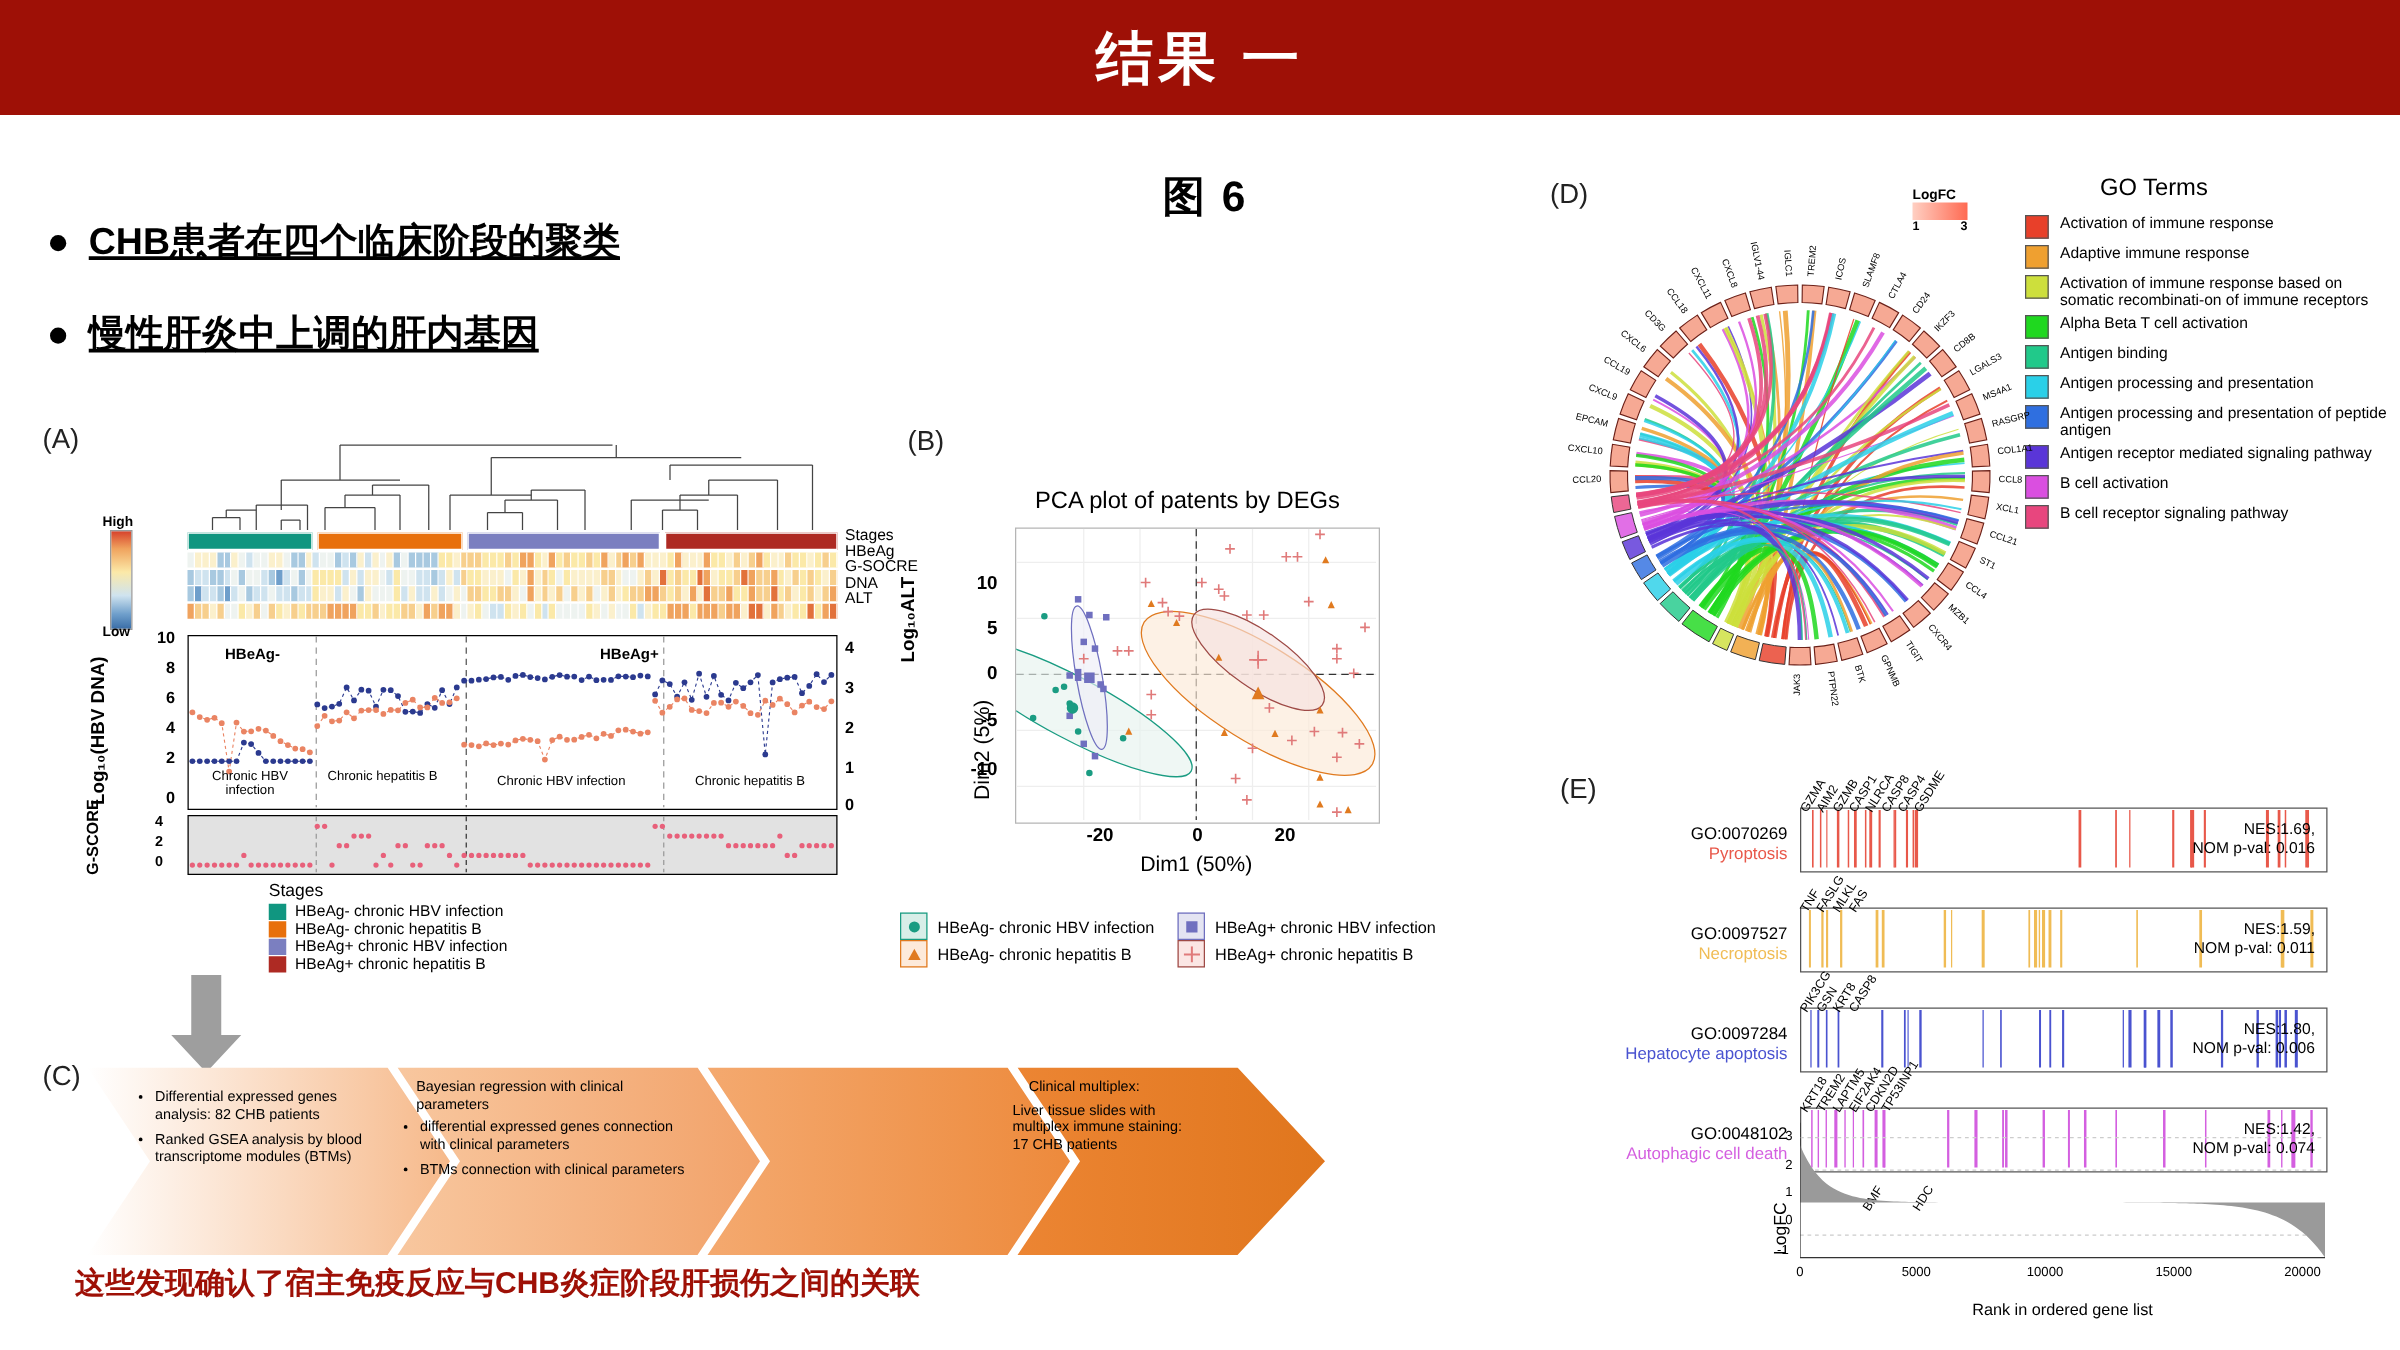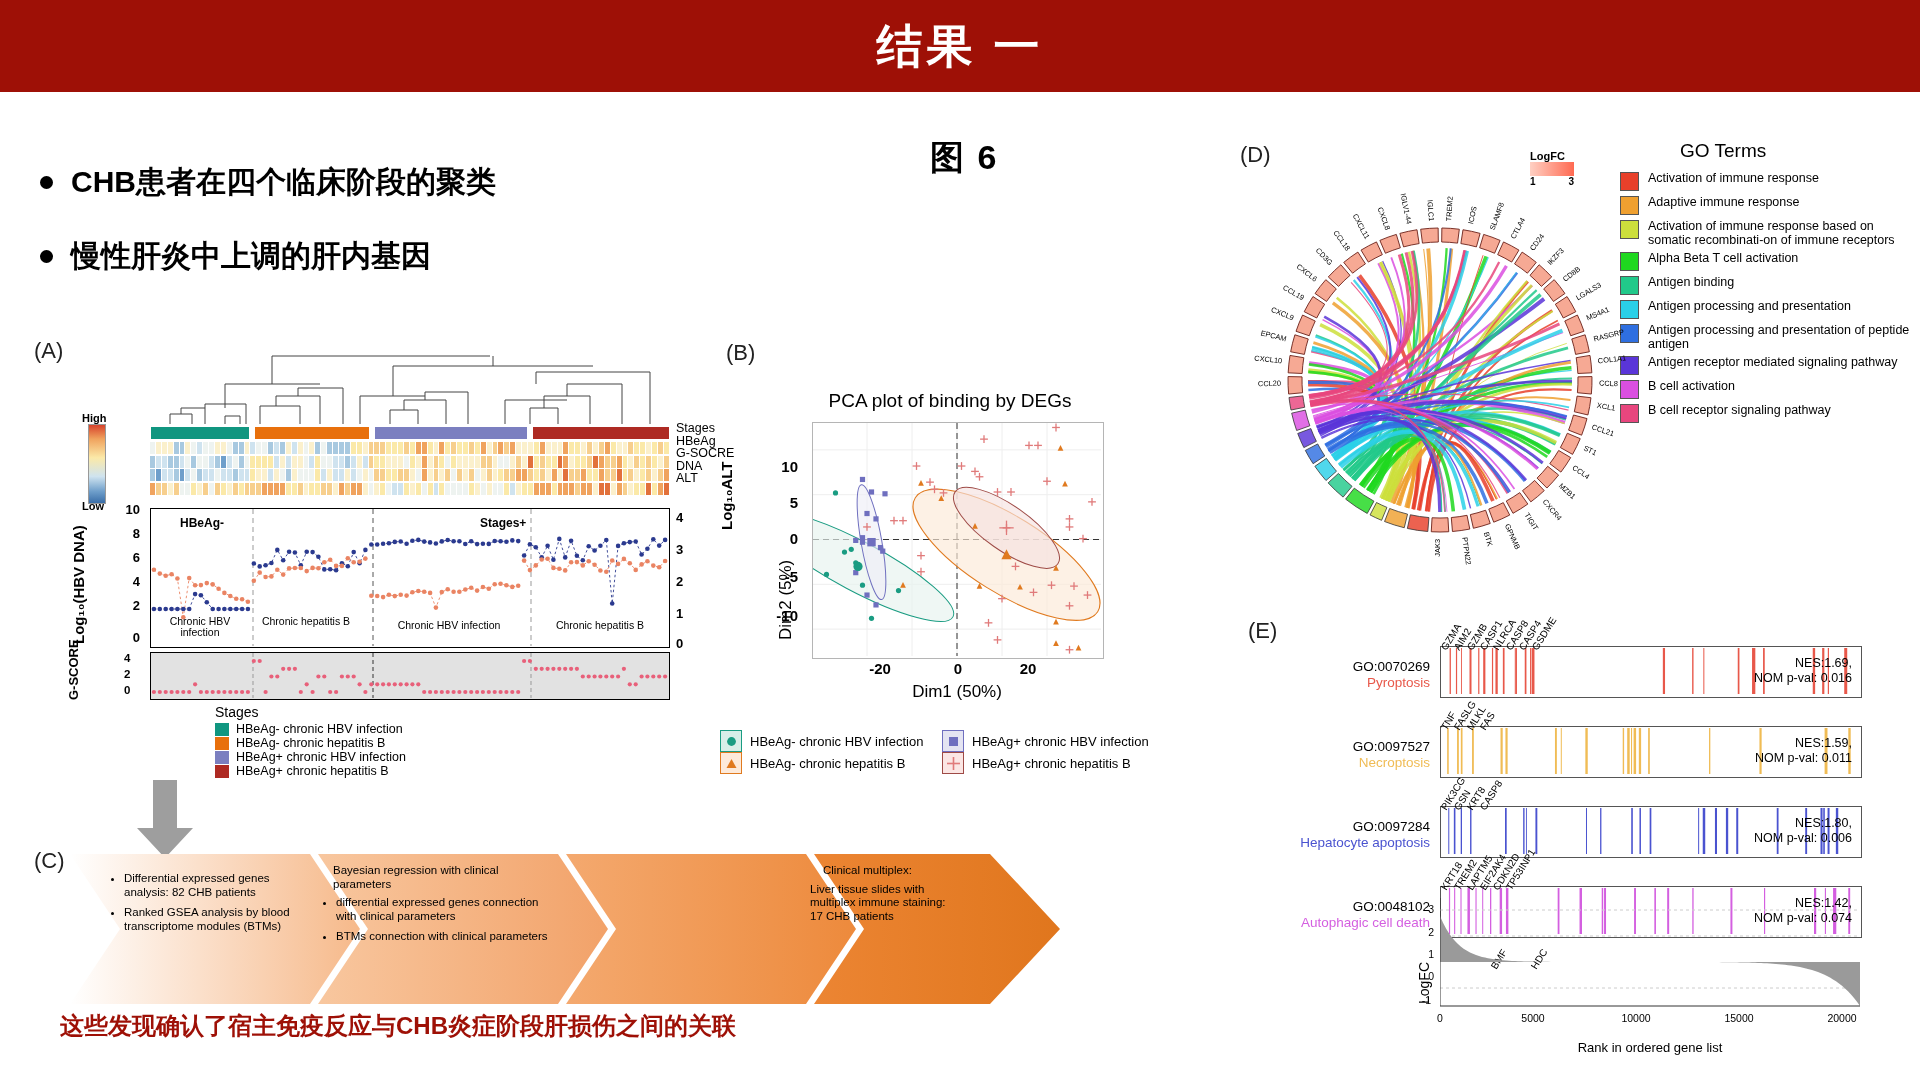--- a/index.html
+++ b/index.html
@@ -4,21 +4,21 @@
 <style>
   html,body{margin:0;padding:0;}
   body{width:1920px;height:1080px;background:#fff;font-family:"Liberation Sans",sans-serif;overflow:hidden;position:relative;}
 
   
   #header{position:absolute;left:0;top:0;width:1920px;height:92px;background:#9e1006;}
   #header-title{position:absolute;left:0;top:4px;width:1920px;text-align:center;color:#fff;
     font-size:46px;font-weight:bold;letter-spacing:4px;line-height:84px;}
 
   
-  #bullets{position:absolute;left:40px;top:164px;width:640px;}
+  #bullets{position:absolute;left:40px;top:176px;width:640px;text-decoration:underline;}
   .bullet{display:flex;align-items:flex-start;margin-bottom:38px;}
   .bullet .dot{width:13px;height:13px;border-radius:50%;background:#000;margin-right:18px;margin-top:12px;flex:0 0 auto;}
   .bullet .btxt{font-size:30px;font-weight:bold;color:#000;line-height:1.2;}
 
   #fig-label{position:absolute;left:930px;top:135px;font-size:34px;font-weight:bold;color:#000;letter-spacing:2px;}
 
   
   .plabel{position:absolute;font-size:22px;color:#222;font-family:"Liberation Sans",sans-serif;}
 
   
@@ -765,21 +765,21 @@
           <circle cx="484.7" cy="60.9" r="2.3"></circle>
           <circle cx="490.6" cy="55.4" r="2.3"></circle>
           <circle cx="496.4" cy="52.3" r="2.3"></circle>
           <circle cx="502.3" cy="56.6" r="2.3"></circle>
           <circle cx="508.2" cy="58.2" r="2.3"></circle>
           <circle cx="514.1" cy="52.0" r="2.3"></circle>
         </g>
     </svg>
   </div>
   <div class="hbeag" style="left:150px;top:186px;">HBeAg-</div>
-  <div class="hbeag" style="left:450px;top:186px;">Stages+</div>
+  <div class="hbeag" style="left:450px;top:186px;">HBeAg+</div>
 
   <div class="grpname" style="left:120px;top:286px;width:100px;">Chronic HBV infection</div>
   <div class="grpname" style="left:226px;top:286px;width:100px;">Chronic hepatitis B</div>
   <div class="grpname" style="left:338px;top:290px;width:162px;">Chronic HBV infection</div>
   <div class="grpname" style="left:500px;top:290px;width:140px;">Chronic hepatitis B</div>
 
   <div class="gstitle">
     <span>G-SCORE</span>
   </div>
   <div class="gslab" style="top:322px;">4</div>
@@ -899,21 +899,21 @@
       </div>
     <div class="stitem">
       <div class="stsw" style="background:#ae2a23"></div>
       <div class="sttext">HBeAg+ chronic hepatitis B</div>
       </div>
   </div>
 </div>
 
 <div class="plabel" style="left:726px;top:340px;">(B)</div>
 <div id="panelB">
-  <div id="pcatitle">PCA plot of binding by DEGs</div>
+  <div id="pcatitle">PCA plot of patents by DEGs</div>
 
   <div class="pcaytick" style="top:128px;">10</div>
   <div class="pcaytick" style="top:164px;">5</div>
   <div class="pcaytick" style="top:200px;">0</div>
   <div class="pcaytick" style="top:238px;">-5</div>
   <div class="pcaytick" style="top:277px;">-10</div>
 
   <div class="pcaxtick" style="left:140px;">-20</div>
   <div class="pcaxtick" style="left:218px;">0</div>
   <div class="pcaxtick" style="left:288px;">20</div>

